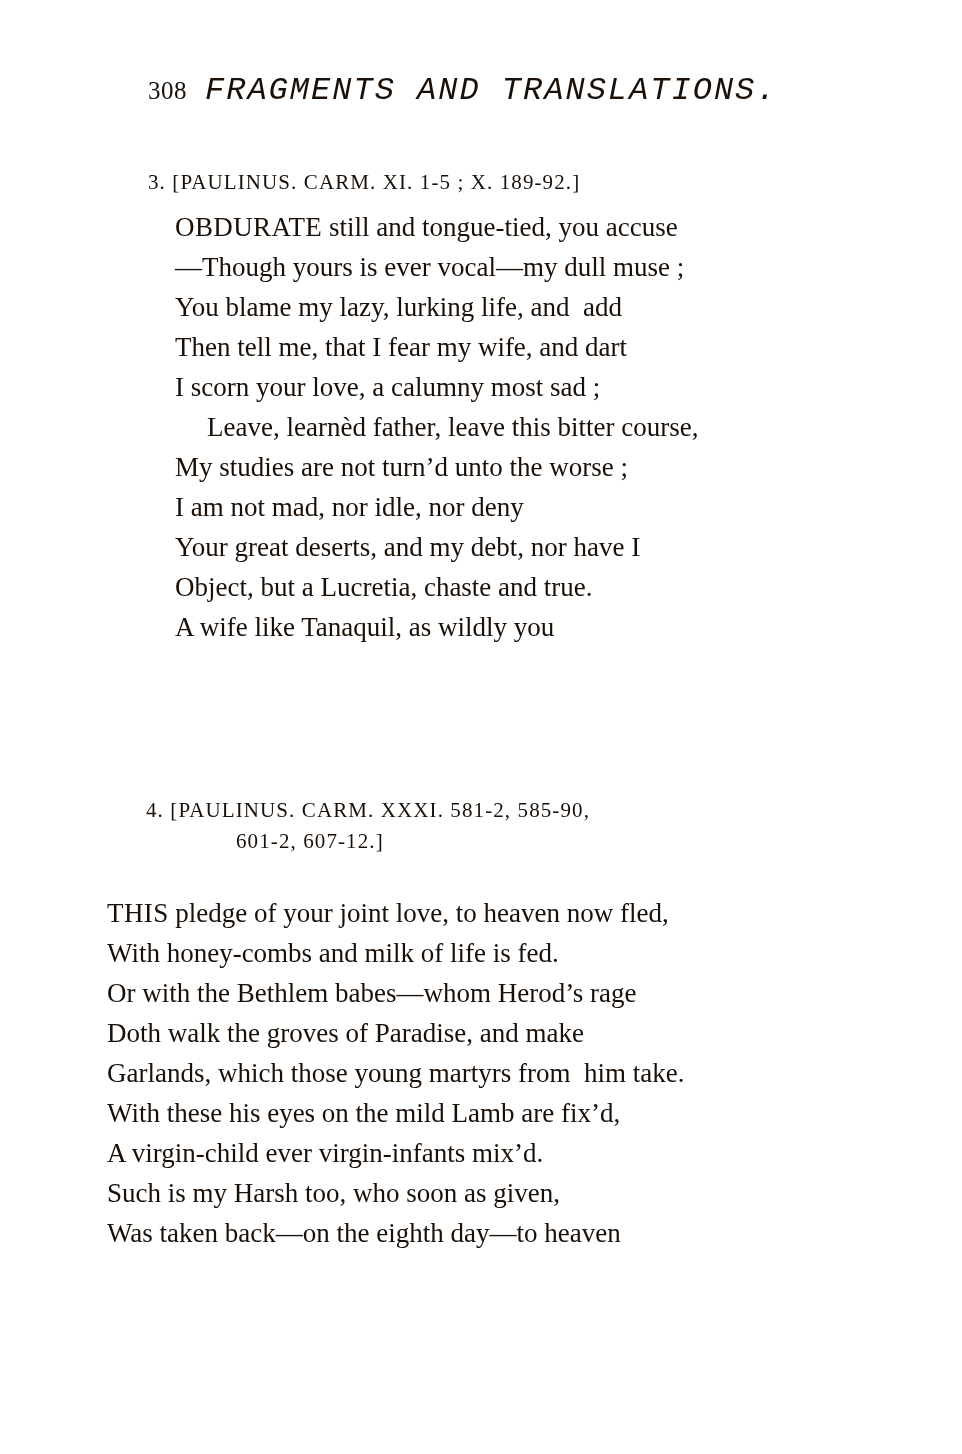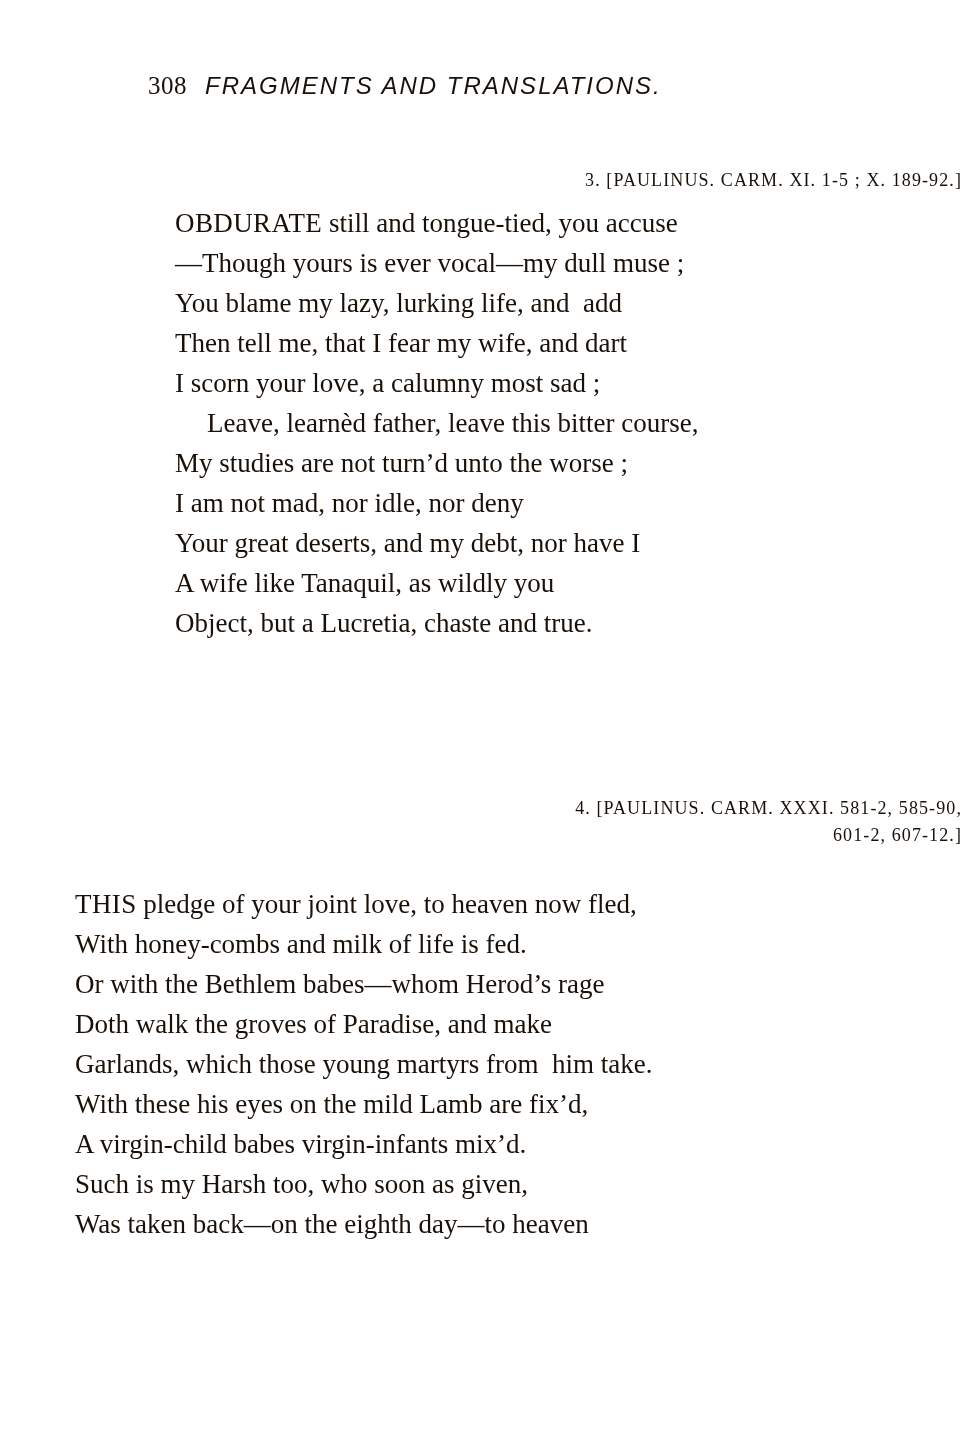--- a/index.html
+++ b/index.html
@@ -33,37 +33,37 @@
     gap: 18px;
     text-align: center;
   }
   .folio {
     font-size: 25px;
     letter-spacing: 0.5px;
     font-family: "Liberation Serif", serif;
   }
   .head-title {
     font-style: italic;
-    font-size: 24px;
+    font-size: 32px;
     letter-spacing: 2.0px;
-    font-family: Liberation Sans, sans-serif;
+    font-family: Liberation Mono, monospace;
   }
 
   
   .poem {
     position: absolute;
     left: 0;
     right: 0;
   }
   .poem-3 { top: 170px; }
   .poem-4 { top: 795px; }
 
   .poem-heading {
-    text-align: right;
-    font-size: 18px;
+    text-align: left;
+    font-size: 21px;
     letter-spacing: 1.1px;
   }
   .poem-3 .poem-heading {
     padding-left: 148px;
   }
   .poem-4 .poem-heading {
     padding-left: 140px;
     line-height: 1.48;
     margin-left: 6px;
   }
@@ -71,21 +71,21 @@
     display: block;
     padding-left: 90px;
   }
 
   .poem-body {
     margin-top: 12px;
     font-size: 27px;
     line-height: 40px;
   }
   .poem-3 .poem-body { padding-left: 175px; }
-  .poem-4 .poem-body { padding-left: 75px; margin-top: 36px; }
+  .poem-4 .poem-body { padding-left: 107px; margin-top: 36px; }
 
   .line {
     white-space: pre;
   }
   .line.indent {
     padding-left: 32px;
   }
   .smallcaps {
     font-variant: small-caps;
     letter-spacing: 0.6px;
@@ -109,36 +109,36 @@
     <div class="poem-body">
       <div class="line"><span class="smallcaps dropword">OBDURATE</span><span> still and tongue-tied, you accuse</span></div>
       <div class="line">—Though yours is ever vocal—my dull muse ;</div>
       <div class="line">You blame my lazy, lurking life, and  add</div>
       <div class="line">Then tell me, that I fear my wife, and dart</div>
       <div class="line">I scorn your love, a calumny most sad ;</div>
       <div class="line indent">Leave, learnèd father, leave this bitter course,</div>
       <div class="line">My studies are not turn’d unto the worse ;</div>
       <div class="line">I am not mad, nor idle, nor deny</div>
       <div class="line">Your great deserts, and my debt, nor have I</div>
+      <div class="line">Object, but a Lucretia, chaste and true.</div>
       <div class="line">A wife like Tanaquil, as wildly you</div>
-      <div class="line">Object, but a Lucretia, chaste and true.</div>
     </div>
   </section>
 
   <section class="poem poem-4">
     <div class="poem-heading">
       <span>4.  [PAULINUS.  CARM. XXXI.  581-2, 585-90,</span>
       <span class="heading-line2">601-2, 607-12.]</span>
     </div>
     <div class="poem-body">
       <div class="line"><span class="smallcaps dropword">THIS</span><span> pledge of your joint love, to heaven now fled,</span></div>
       <div class="line">With honey-combs and milk of life is fed.</div>
       <div class="line">Or with the Bethlem babes—whom Herod’s rage</div>
       <div class="line">Doth walk the groves of Paradise, and make</div>
       <div class="line">Garlands, which those young martyrs from  him take.</div>
       <div class="line">With these his eyes on the mild Lamb are fix’d,</div>
-      <div class="line">A virgin-child babes virgin-infants mix’d.</div>
+      <div class="line">A virgin-child ever virgin-infants mix’d.</div>
       <div class="line">Such is my Harsh too, who soon as given,</div>
       <div class="line">Was taken back—on the eighth day—to heaven</div>
     </div>
   </section>
 
 </div>
 
 </body></html>

